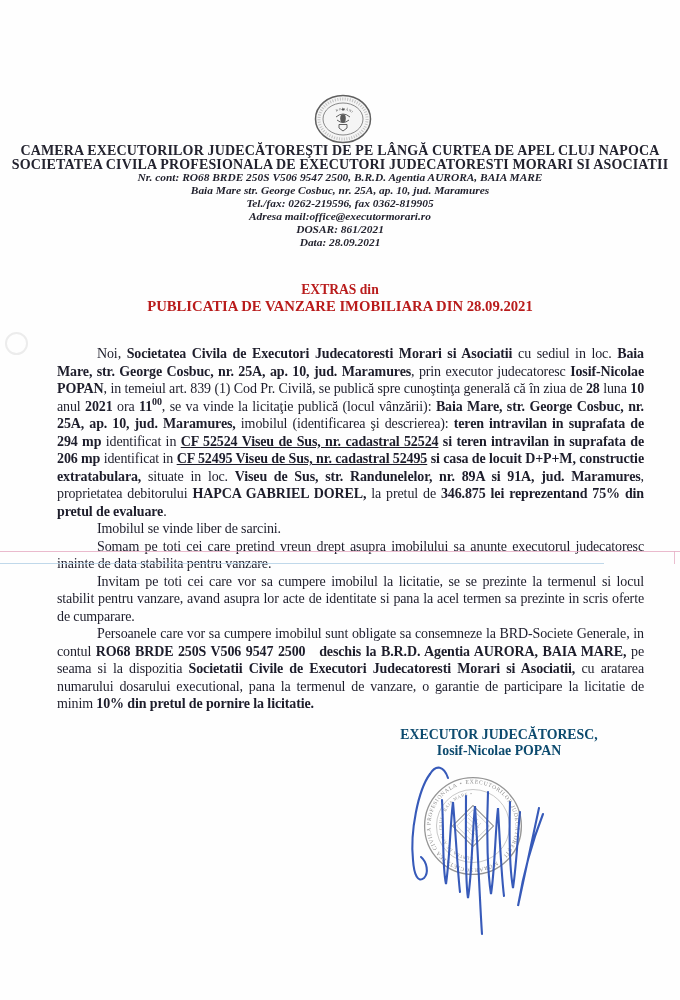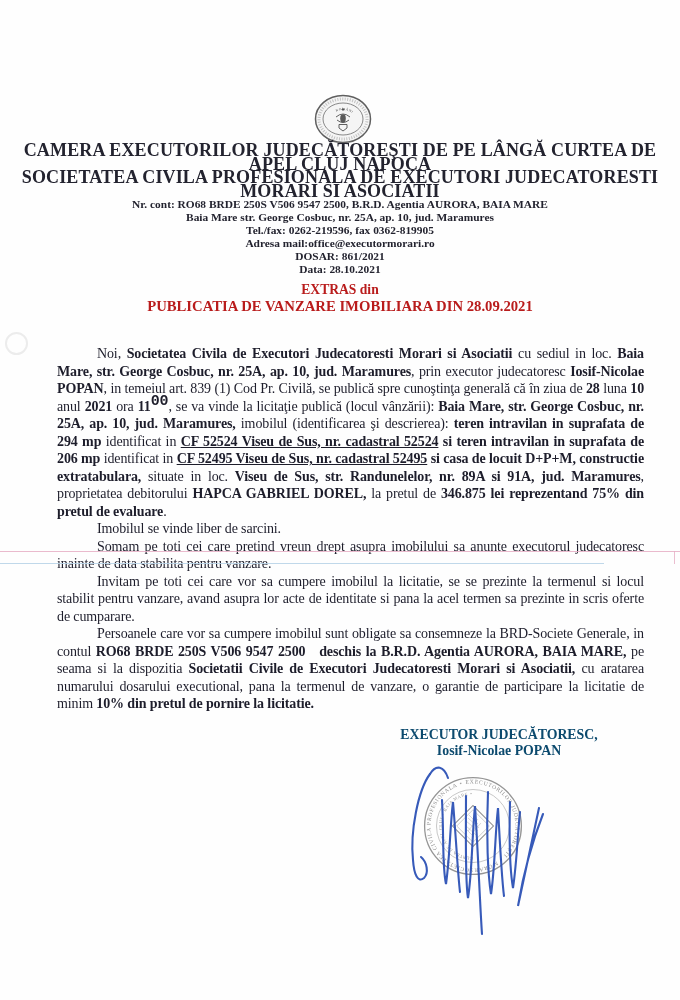--- a/index.html
+++ b/index.html
@@ -5,35 +5,35 @@
   html,body { margin:0; padding:0; background:#ffffff; }
   .page {
     position:relative; width:680px; height:1000px; margin:0 auto;
     background:#fefefe; overflow:hidden;
     font-family:"Liberation Serif", serif; color:#1e1e2a;
   }
   
   .seal { position:absolute; top:92px; left:309px; width:68px; height:54px; }
   .letterhead { position:absolute; top:144px; left:0; width:680px; text-align:center;
                 font-weight:bold; color:#23232f; }
-  .lh-lg { font-size:18px; line-height:13.6px; letter-spacing:0.15px; }
-  .lh-sm { font-size:11.4px; line-height:13px; }
+  .lh-lg { font-size:14px; line-height:13.6px; letter-spacing:0.15px; }
+  .lh-sm { font-size:11.4px; line-height:13px;font-style:italic; }
   
   .doc-title { position:absolute; top:282px; left:0; width:680px; text-align:center;
                font-weight:bold; color:#b91c1c; }
   .t1 { font-size:13.6px; line-height:16px; }
   .t2 { font-size:14.7px; line-height:17px; }
   
   .body-text { position:absolute; top:345px; left:57px; width:587px;
                font-size:14px; line-height:17.5px; text-align:justify;
                letter-spacing:-0.12px; color:#1d1d2b; }
   .body-text p { margin:0; text-indent:40px; }
   .b { font-weight:bold; }
   .u { text-decoration:underline; }
-  sup { font-size:15px; line-height:0; vertical-align:super;font-family:Liberation Mono, monospace; }
+  sup { font-size:10px; line-height:0; vertical-align:super; }
   
   .sign-block { position:absolute; top:727px; left:385px; width:228px; text-align:center;
                 font-weight:bold; font-size:13.8px; line-height:15.8px; color:#0c4a6e; }
   .stamp  { position:absolute; left:422px; top:775px; width:102px; height:102px; opacity:0.92; }
   .sig    { position:absolute; left:396px; top:756px; width:156px; height:200px; }
   
   .punch-hole { position:absolute; left:5px; top:332px; width:19px; height:19px;
                 border-radius:50%; border:2px solid #ececec; background:transparent; }
   .line-pink { position:absolute; left:0; top:551px; width:680px; height:1px;
                background:#e6aec4; opacity:0.85; }
@@ -65,21 +65,21 @@
   </svg>
 
   <div class="letterhead">
     <div class="lh-lg">CAMERA EXECUTORILOR JUDECĂTOREŞTI DE PE LÂNGĂ CURTEA DE APEL CLUJ NAPOCA</div>
     <div class="lh-lg">SOCIETATEA CIVILA PROFESIONALA DE EXECUTORI JUDECATORESTI MORARI SI ASOCIATII</div>
     <div class="lh-sm">Nr. cont: RO68 BRDE 250S V506 9547 2500, B.R.D. Agentia AURORA, BAIA MARE</div>
     <div class="lh-sm">Baia Mare str. George Cosbuc, nr. 25A, ap. 10, jud. Maramures</div>
     <div class="lh-sm">Tel./fax: 0262-219596, fax 0362-819905</div>
     <div class="lh-sm">Adresa mail:office@executormorari.ro</div>
     <div class="lh-sm">DOSAR: 861/2021</div>
-    <div class="lh-sm">Data: 28.10.2021</div>
+    <div class="lh-sm">Data: 28.09.2021</div>
   </div>
 
   <div class="doc-title">
     <div class="t1">EXTRAS din</div>
     <div class="t2">PUBLICATIA DE VANZARE IMOBILIARA DIN 28.09.2021</div>
   </div>
 
   <div class="body-text">
       <p><span>Noi, </span><span class="b">Societatea Civila de Executori Judecatoresti Morari si Asociatii</span><span> cu sediul in loc. </span><span class="b">Baia Mare, str. George Cosbuc, nr. 25A, ap. 10, jud. Maramures</span><span>, prin executor judecatoresc </span><span class="b">Iosif-Nicolae POPAN</span><span>, in temeiul art. 839 (1) Cod Pr. Civilă, se publică spre cunoştinţa generală că în ziua de </span><span class="b">28</span><span> luna </span><span class="b">10</span><span> anul </span><span class="b">2021</span><span> ora </span><span class="b">11</span><sup class="b">00</sup><span>, se va vinde la licitaţie publică (locul vânzării): </span><span class="b">Baia Mare, str. George Cosbuc, nr. 25A, ap. 10, jud. Maramures,</span><span> imobilul (identificarea şi descrierea): </span><span class="b">teren intravilan in suprafata de 294 mp</span><span> identificat in </span><span class="b u">CF 52524 Viseu de Sus, nr. cadastral 52524</span><span class="b"> si teren intravilan in suprafata de 206 mp</span><span> identificat in </span><span class="b u">CF 52495 Viseu de Sus, nr. cadastral 52495</span><span class="b"> si casa de locuit D+P+M, constructie extratabulara,</span><span> situate in loc. </span><span class="b">Viseu de Sus, str. Randunelelor, nr. 89A si 91A, jud. Maramures</span><span>, proprietatea debitorului </span><span class="b">HAPCA GABRIEL DOREL,</span><span> la pretul de </span><span class="b">346.875 lei reprezentand 75% din pretul de evaluare</span><span>.</span></p>
       <p><span>Imobilul se vinde liber de sarcini.</span></p>

